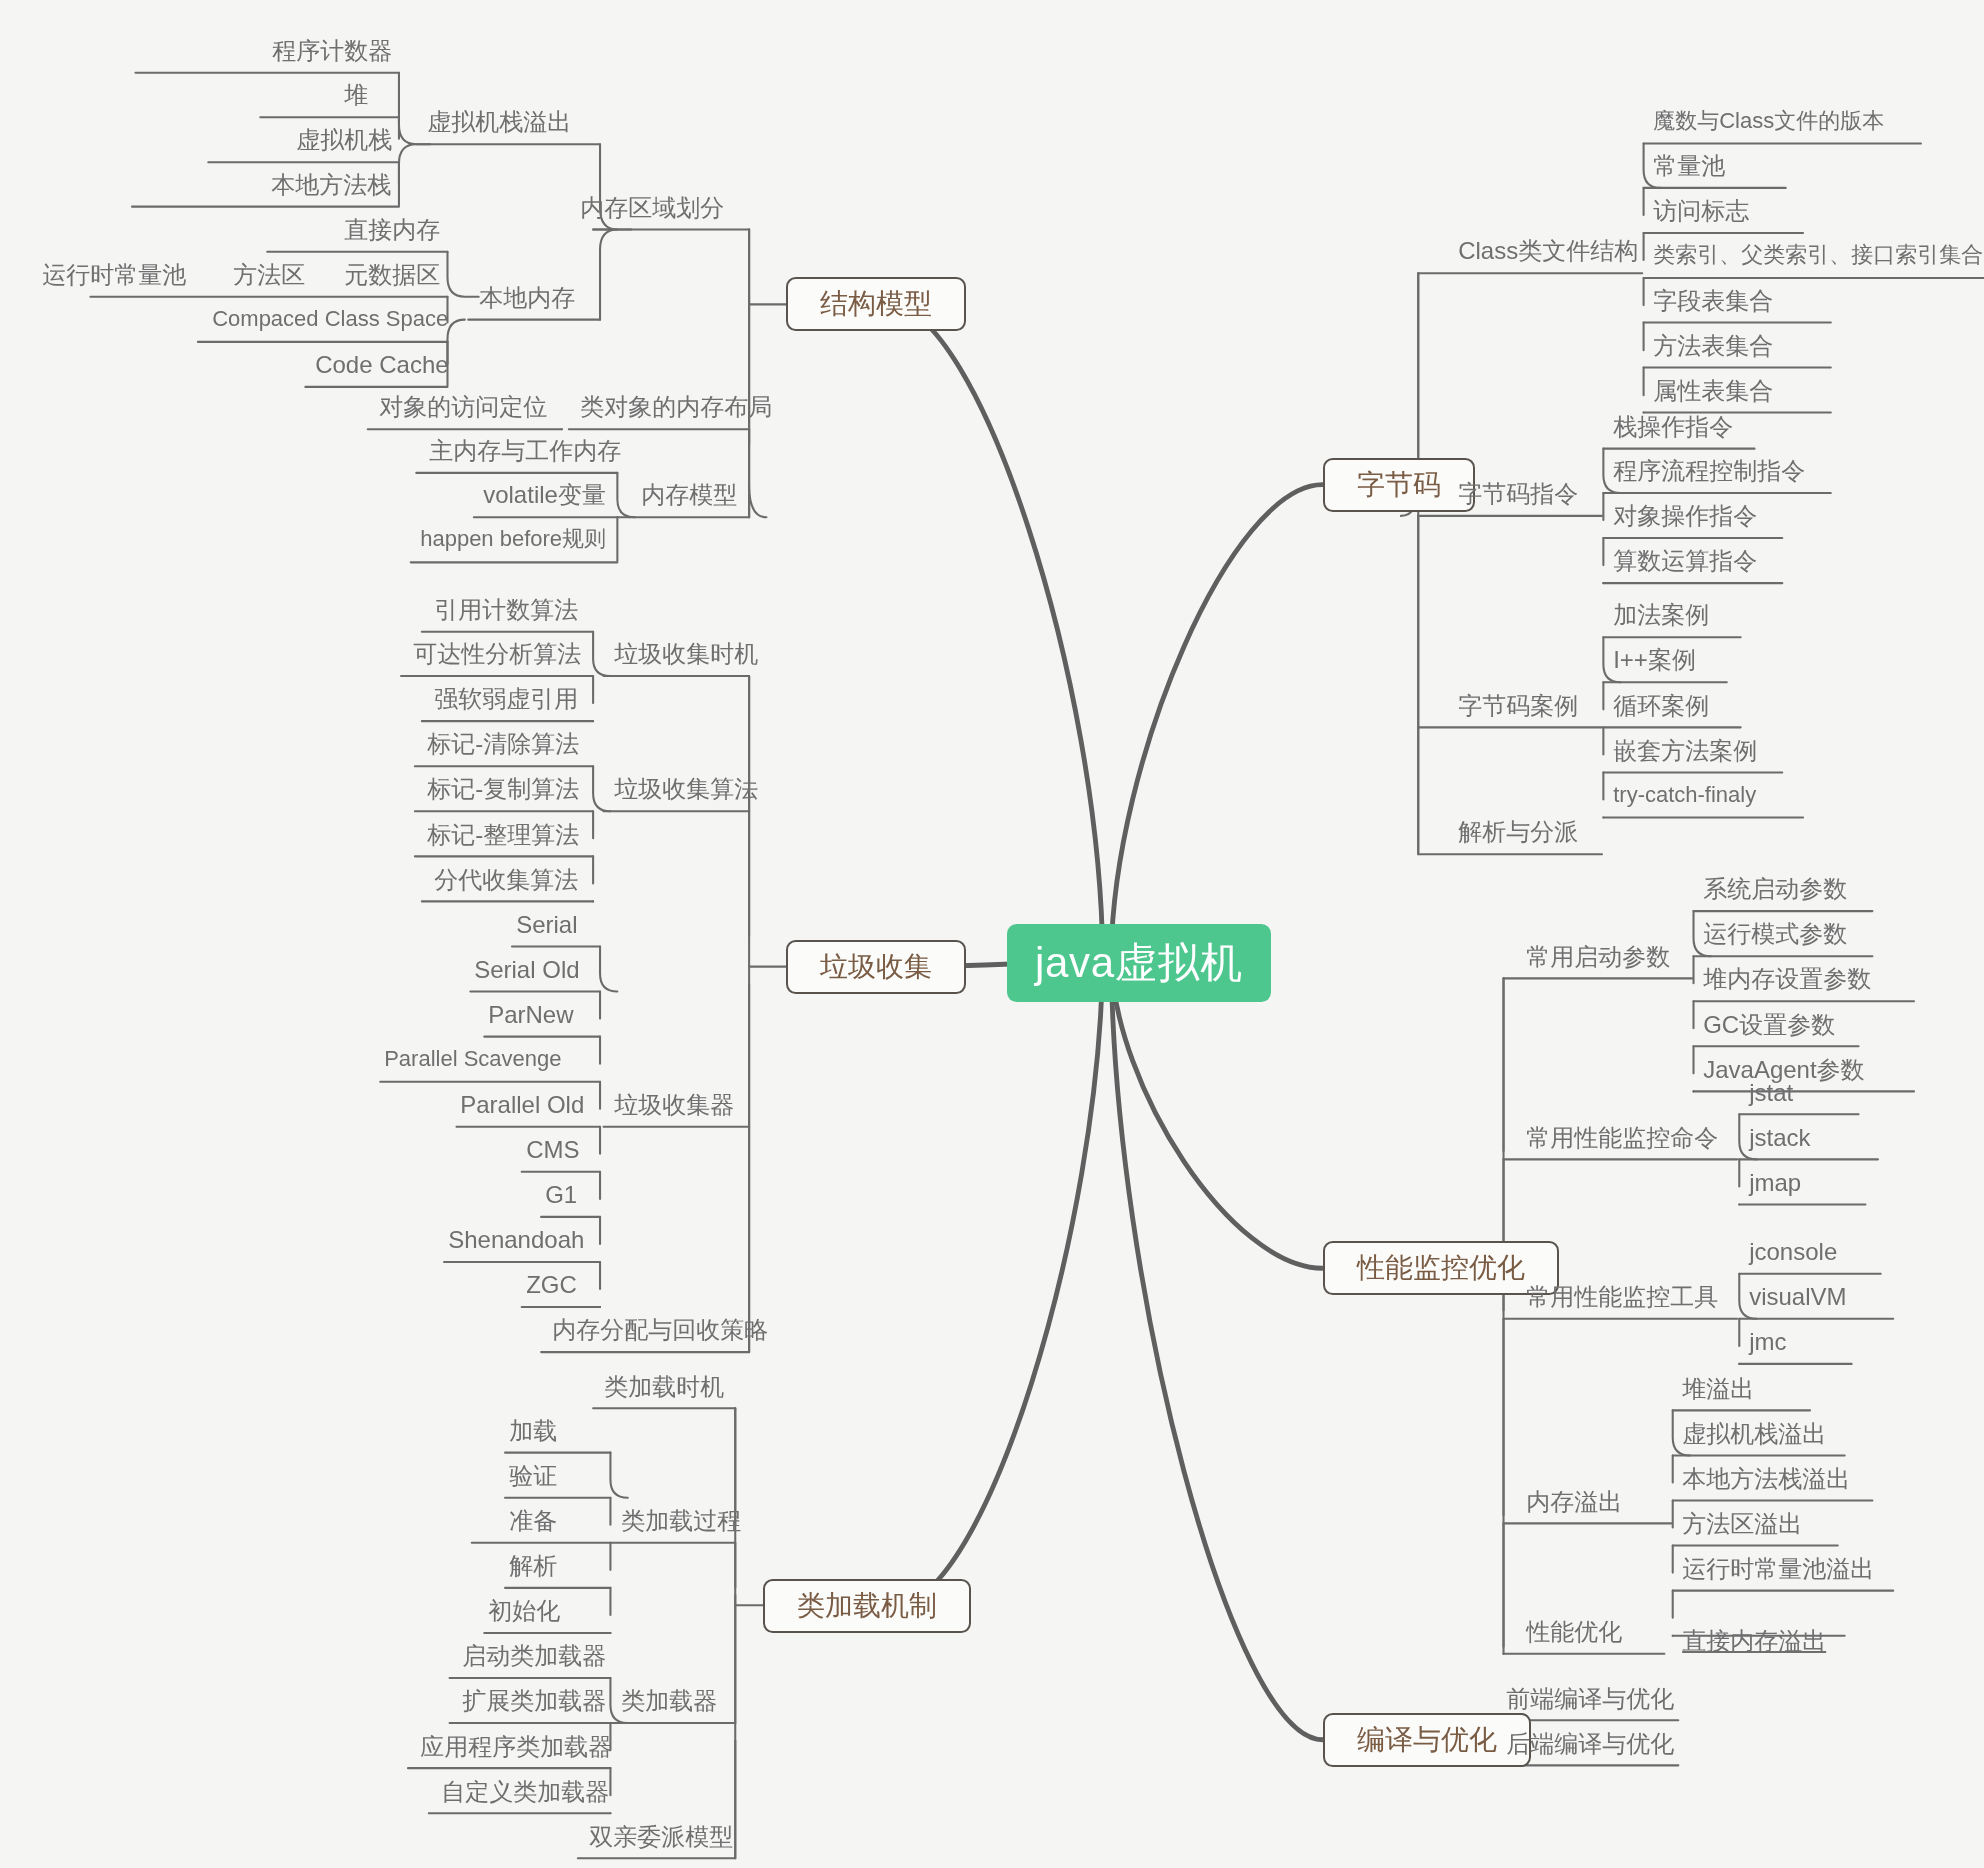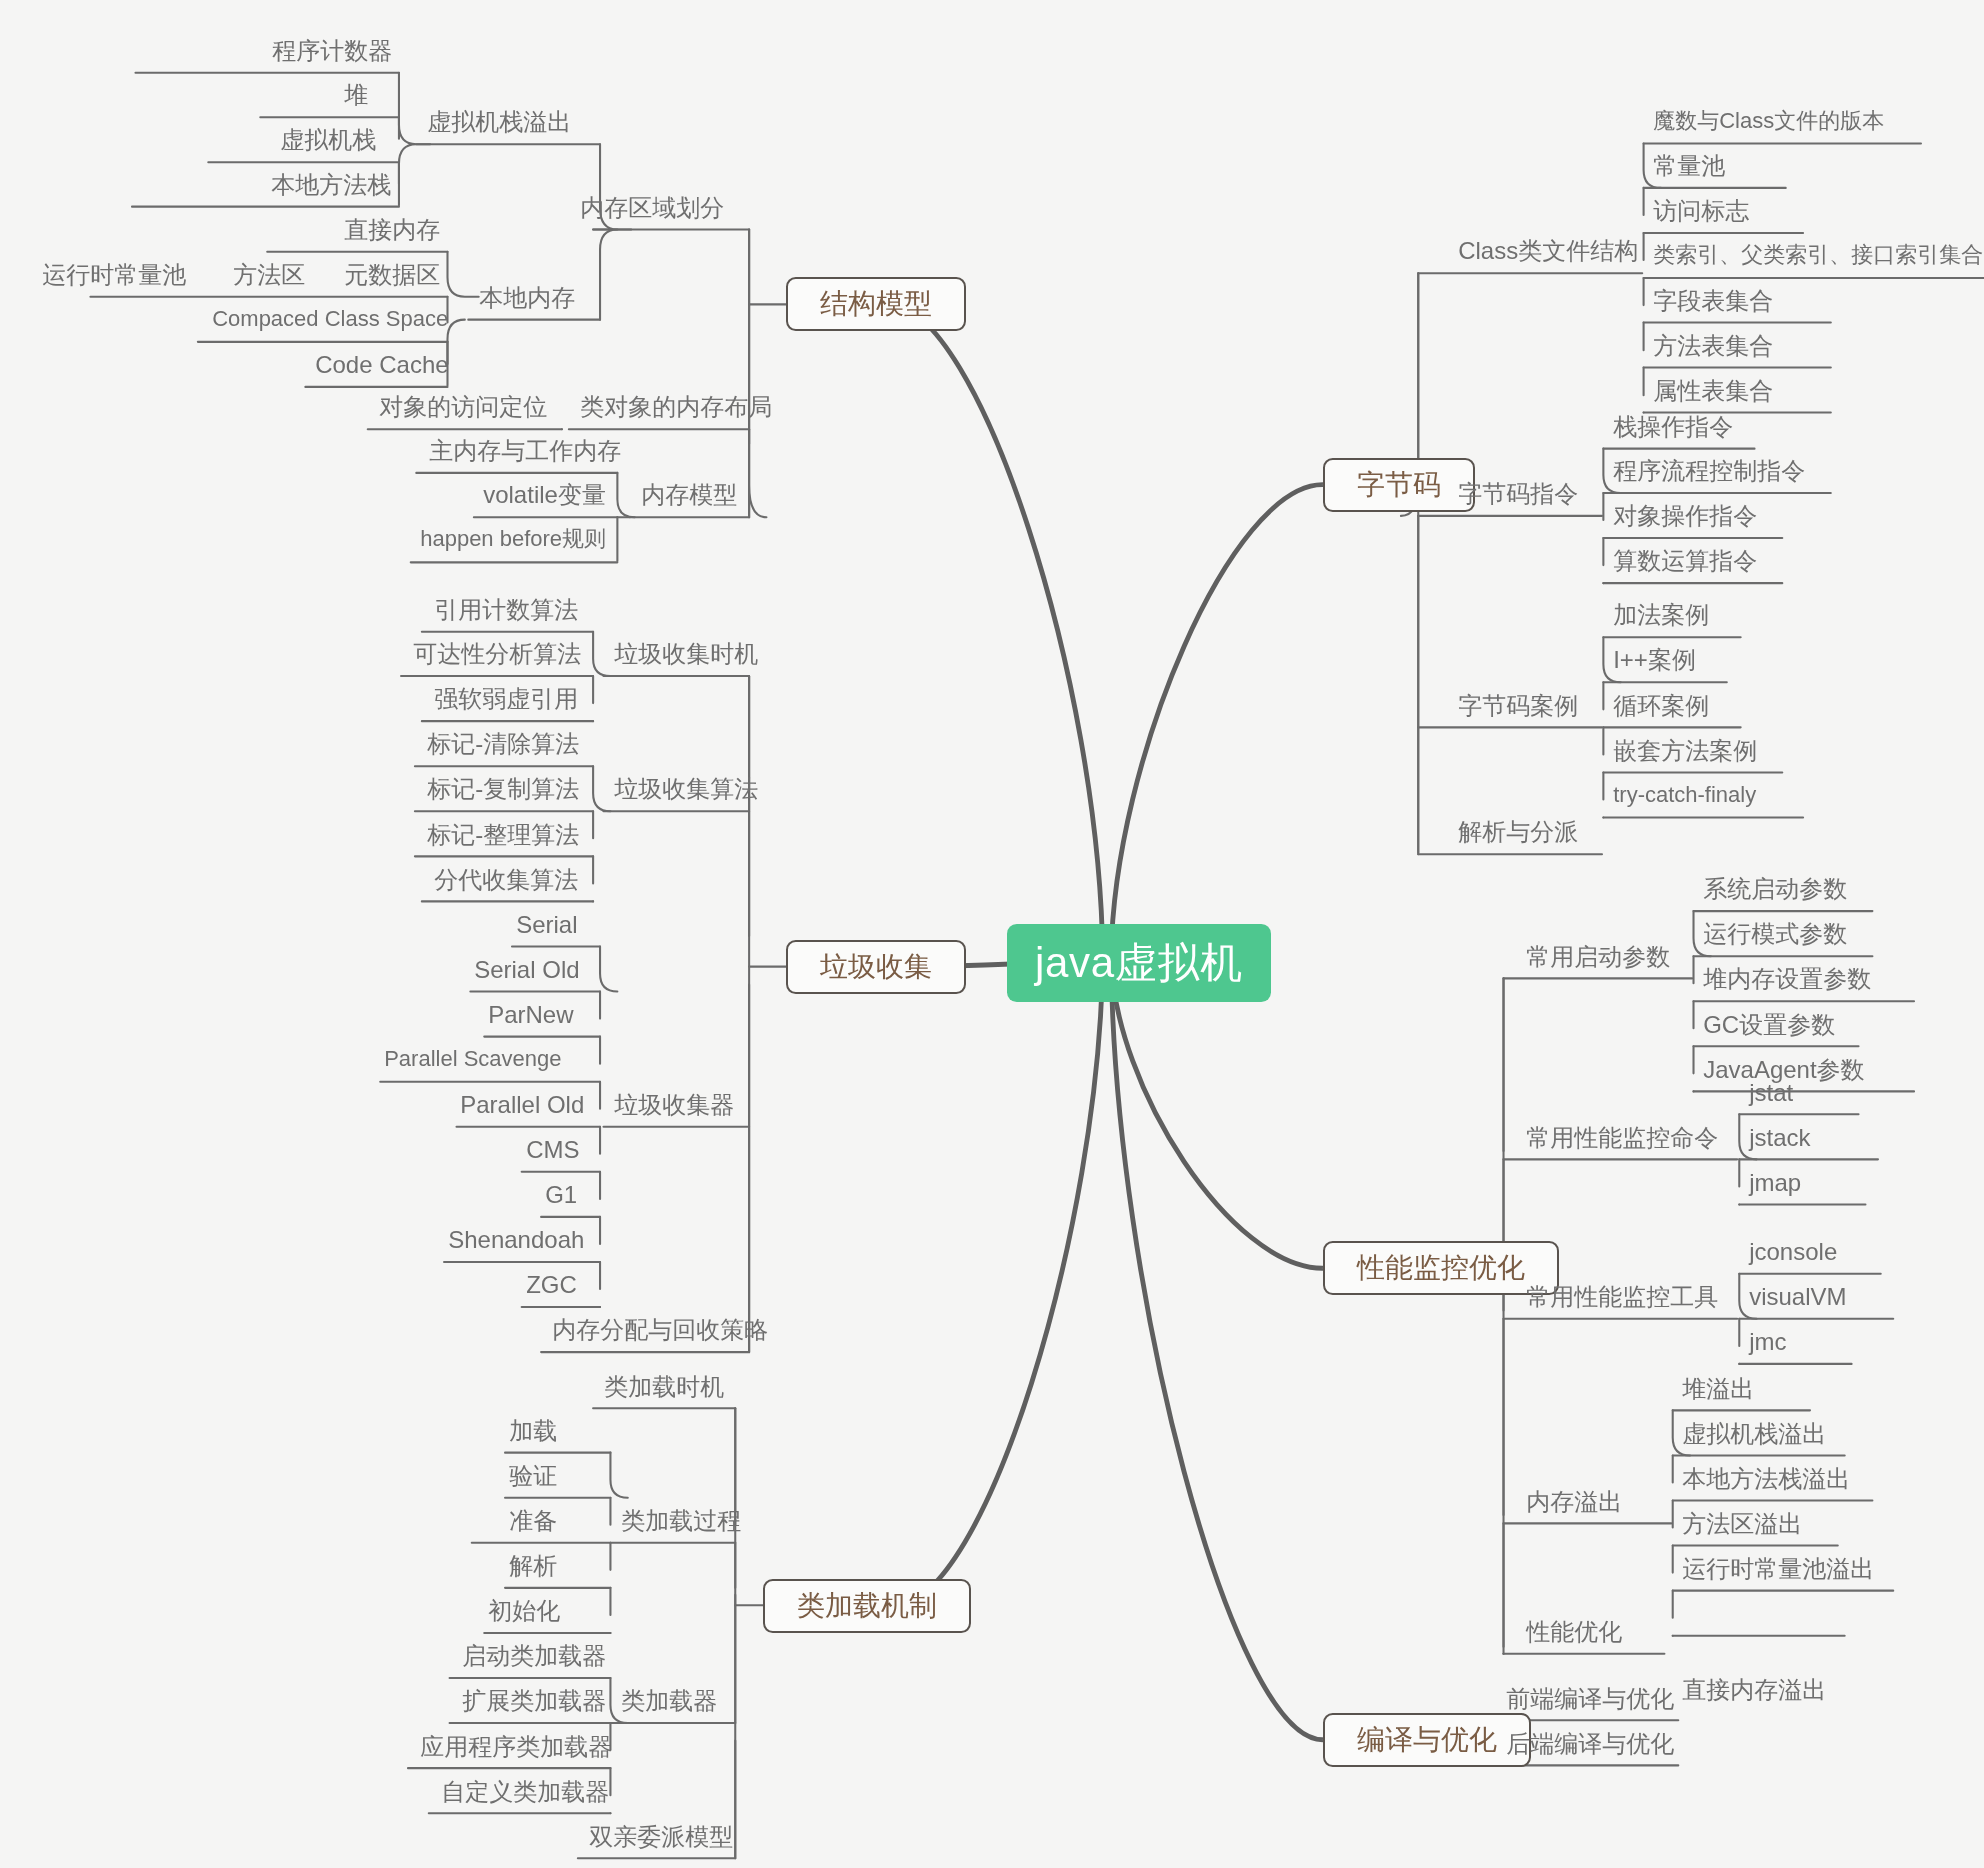--- a/index.html
+++ b/index.html
@@ -169,21 +169,21 @@
   <div id="nodes-layer">
       <div class="node node-root" style="left: 1007px; top: 924px;">java虚拟机</div>
       <div class="node node-branch" style="left: 786px; top: 277px;">结构模型</div>
       <div class="node node-branch" style="left: 1323px; top: 458px;">字节码</div>
       <div class="node node-branch" style="left: 786px; top: 940px;">垃圾收集</div>
       <div class="node node-branch" style="left: 1323px; top: 1241px;">性能监控优化</div>
       <div class="node node-branch" style="left: 763px; top: 1579px;">类加载机制</div>
       <div class="node node-branch" style="left: 1323px; top: 1713px;">编译与优化</div>
       <div class="node node-leaf" style="top: 39px; left: 268px; text-align: right;">程序计数器</div>
       <div class="node node-leaf" style="top: 83px; left: 340px; text-align: right;">堆</div>
-      <div class="node node-leaf" style="top: 128px; left: 276px; text-align: right;">虚拟机栈</div>
+      <div class="node node-leaf" style="top: 128px; left: 292px; text-align: right;">虚拟机栈</div>
       <div class="node node-leaf" style="top: 173px; left: 267px; text-align: right;">本地方法栈</div>
       <div class="node node-leaf" style="top: 110px; left: 423px; text-align: left;">虚拟机栈溢出</div>
       <div class="node node-leaf" style="top: 218px; left: 340px; text-align: right;">直接内存</div>
       <div class="node node-leaf" style="top: 263px; left: 340px; text-align: right;">元数据区</div>
       <div class="node node-leaf" style="top: 263px; left: 229px; text-align: right;">方法区</div>
       <div class="node node-leaf" style="top: 263px; left: 38px; text-align: right;">运行时常量池</div>
       <div class="node node-leaf small" style="top: 308px; left: 208px; text-align: right;">Compaced Class Space</div>
       <div class="node node-leaf" style="top: 353px; left: 311px; text-align: right;">Code Cache</div>
       <div class="node node-leaf" style="top: 286px; left: 475px; text-align: left;">本地内存</div>
       <div class="node node-leaf" style="top: 196px; left: 576px; text-align: left;">内存区域划分</div>
@@ -259,19 +259,19 @@
       <div class="node node-leaf" style="top: 1285px; left: 1522px; text-align: left;">常用性能监控工具</div>
       <div class="node node-leaf" style="top: 1240px; left: 1745px; text-align: left;">jconsole</div>
       <div class="node node-leaf" style="top: 1285px; left: 1745px; text-align: left;">visualVM</div>
       <div class="node node-leaf" style="top: 1330px; left: 1745px; text-align: left;">jmc</div>
       <div class="node node-leaf" style="top: 1490px; left: 1522px; text-align: left;">内存溢出</div>
       <div class="node node-leaf" style="top: 1377px; left: 1678px; text-align: left;">堆溢出</div>
       <div class="node node-leaf" style="top: 1422px; left: 1678px; text-align: left;">虚拟机栈溢出</div>
       <div class="node node-leaf" style="top: 1467px; left: 1678px; text-align: left;">本地方法栈溢出</div>
       <div class="node node-leaf" style="top: 1512px; left: 1678px; text-align: left;">方法区溢出</div>
       <div class="node node-leaf" style="top: 1557px; left: 1678px; text-align: left;">运行时常量池溢出</div>
-      <div class="node node-leaf" style="top: 1678px; left: 1678px; text-align: left;">直接内存溢出</div>
+      <div class="node node-leaf" style="top: 1629px; left: 1678px; text-align: left; text-decoration: underline;">直接内存溢出</div>
       <div class="node node-leaf" style="top: 1620px; left: 1522px; text-align: left;">性能优化</div>
       <div class="node node-leaf" style="top: 1687px; left: 1502px; text-align: left;">前端编译与优化</div>
       <div class="node node-leaf" style="top: 1732px; left: 1502px; text-align: left;">后端编译与优化</div>
     </div>
 </div>
 
 
 </body></html>

